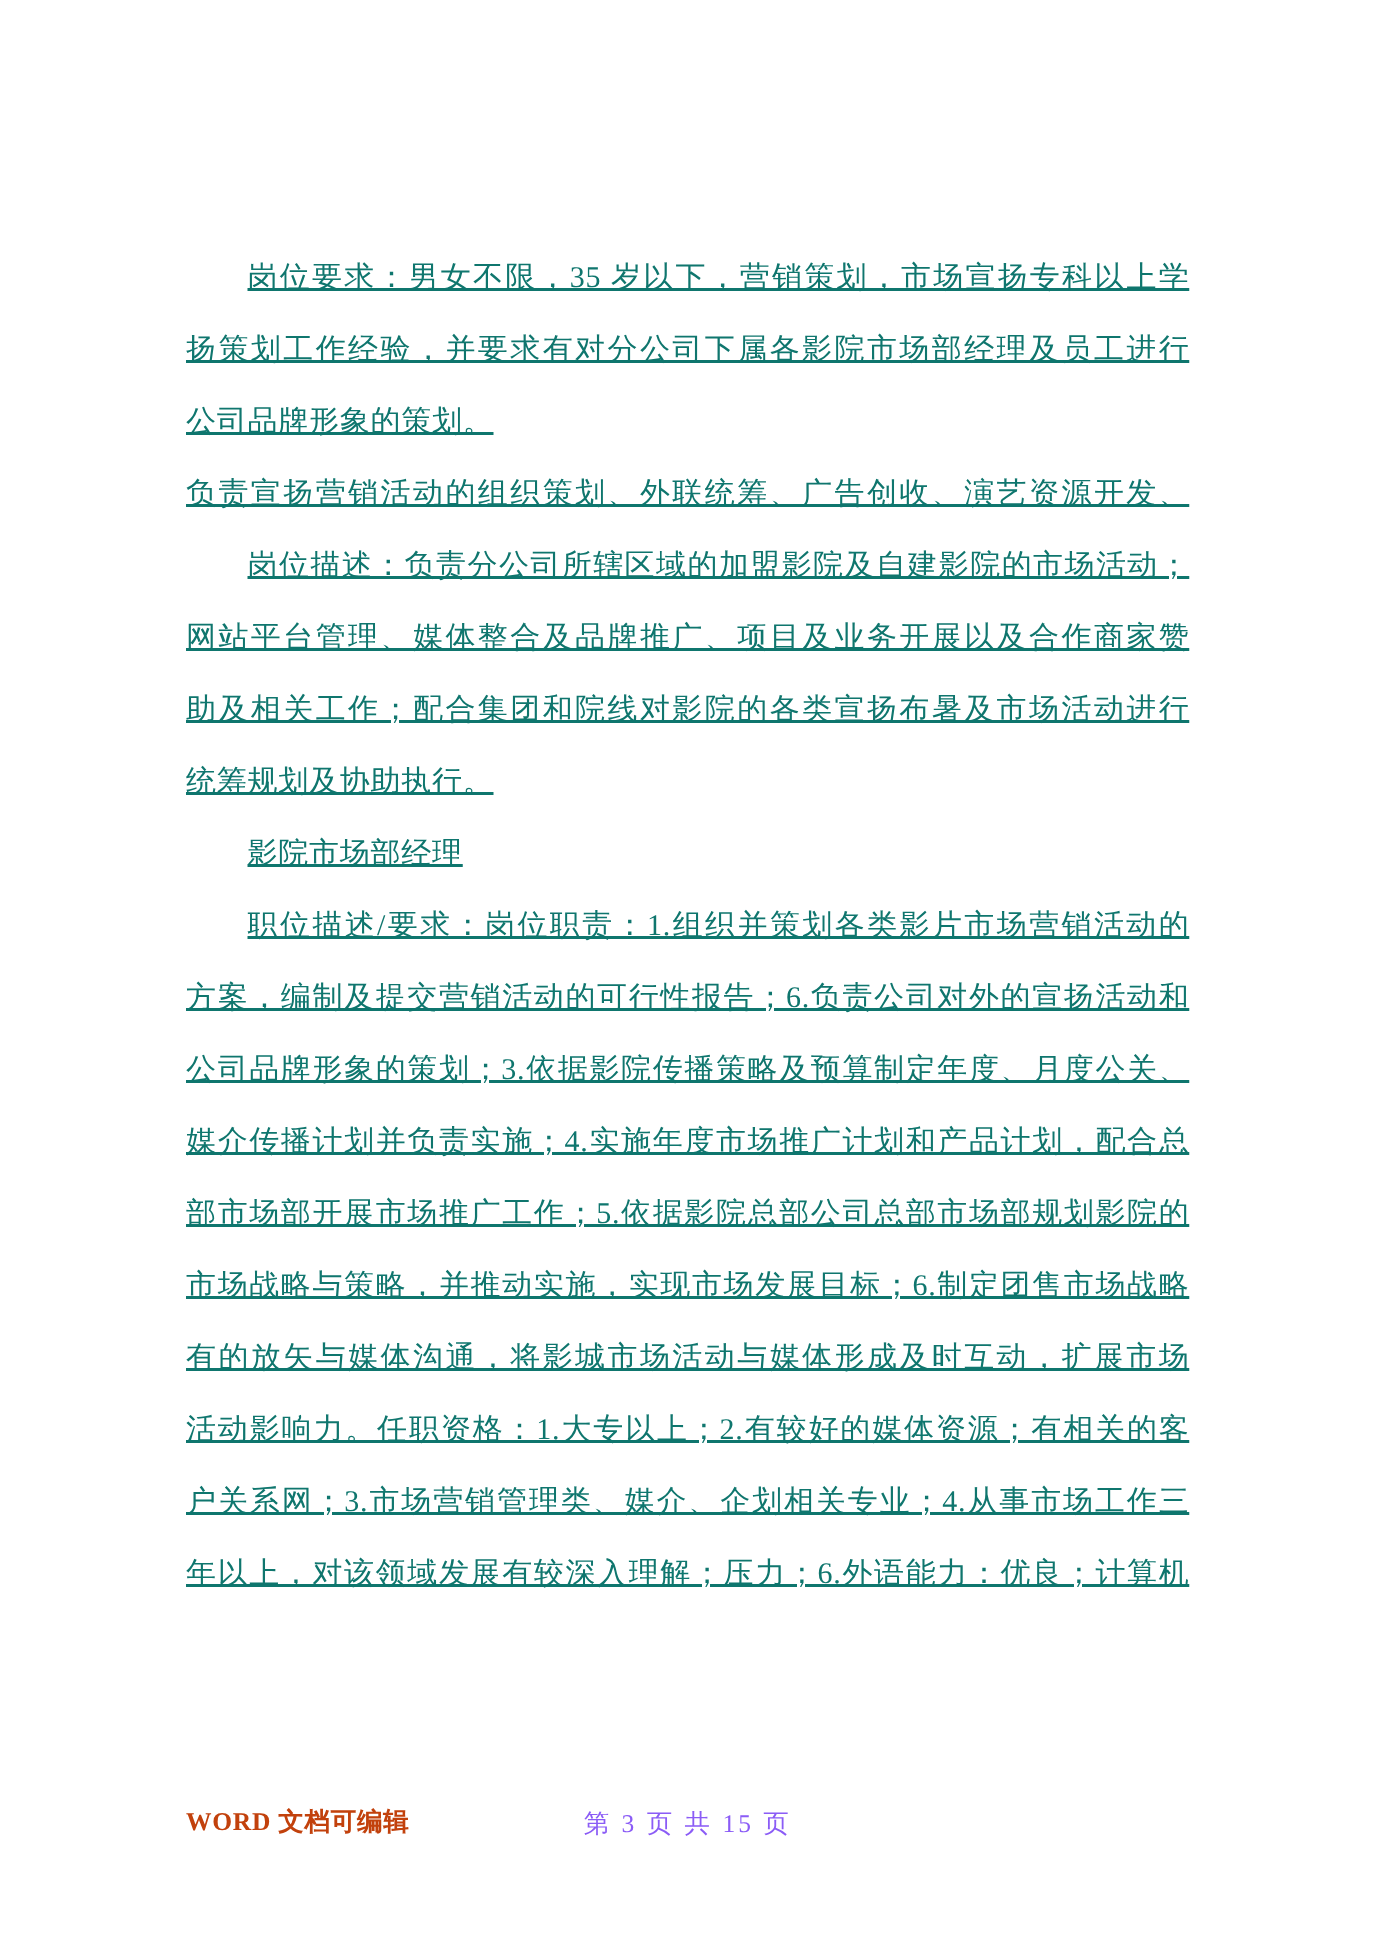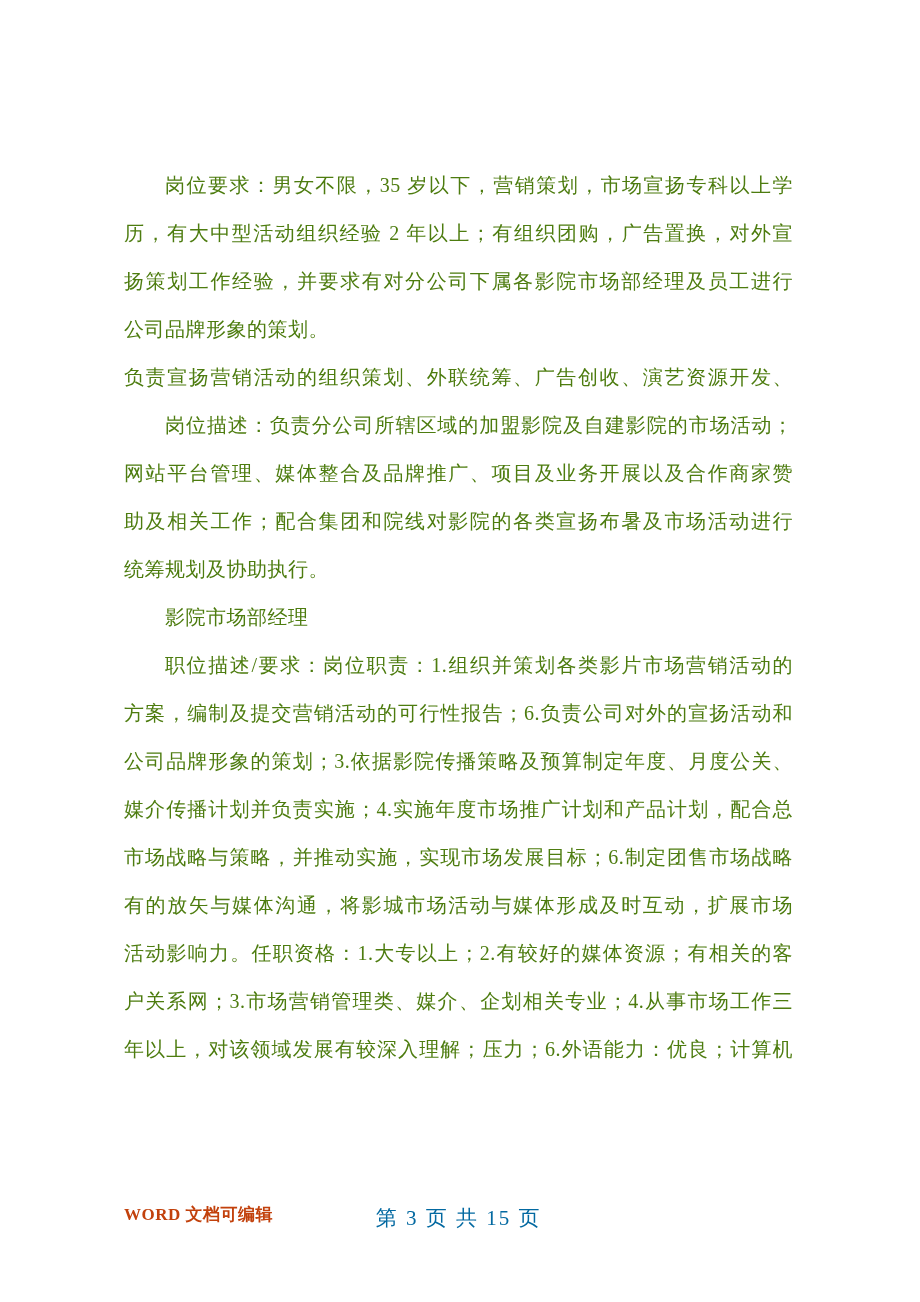--- a/index.html
+++ b/index.html
@@ -22,26 +22,27 @@
     width: 669px;
   }
   .para {
     margin: 0;
     padding: 0;
   }
   .line {
     font-size: 20px;
     line-height: 48px;
     height: 48px;
-    color: #4d7c0f;
+    color: #0f766e;
     text-align: justify;
     text-align-last: left;
     white-space: normal;
     overflow: hidden;
     letter-spacing: 0.5px;
+    text-decoration: underline;
   }
   .line.fill {
     text-align-last: justify;
   }
   .line.indent {
     padding-left: 41px;
   }
   .page-footer {
     position: absolute;
     left: 124px;
@@ -56,53 +57,53 @@
     font-size: 17px;
     font-weight: 700;
     color: #c2410c;
     letter-spacing: 0.5px;
   }
   .footer-center {
     position: absolute;
     left: 50%;
     top: 1px;
     transform: translateX(-50%);
-    font-size: 21px;
+    font-size: 17px;
     font-weight: 400;
-    color: #0369a1;
+    color: #8b5cf6;
     letter-spacing: 2px;
     white-space: nowrap;
   }
 </style>
 </head>
 <body>
 
 <div class="page">
   <div class="doc-body" id="doc-body">
       <div class="para">
         <div class="line indent fill">岗位要求：男女不限，35 岁以下，营销策划，市场宣扬专科以上学</div>
-        <div class="line fill">历，有大中型活动组织经验 2 年以上；有组织团购，广告置换，对外宣</div>
         <div class="line fill">扬策划工作经验，并要求有对分公司下属各影院市场部经理及员工进行</div>
         <div class="line">公司品牌形象的策划。</div>
       </div>
       <div class="para">
         <div class="line fill">负责宣扬营销活动的组织策划、外联统筹、广告创收、演艺资源开发、</div>
         <div class="line indent fill">岗位描述：负责分公司所辖区域的加盟影院及自建影院的市场活动；</div>
         <div class="line fill">网站平台管理、媒体整合及品牌推广、项目及业务开展以及合作商家赞</div>
         <div class="line fill">助及相关工作；配合集团和院线对影院的各类宣扬布暑及市场活动进行</div>
         <div class="line">统筹规划及协助执行。</div>
       </div>
       <div class="para">
         <div class="line indent">影院市场部经理</div>
       </div>
       <div class="para">
         <div class="line indent fill">职位描述/要求：岗位职责：1.组织并策划各类影片市场营销活动的</div>
         <div class="line fill">方案，编制及提交营销活动的可行性报告；6.负责公司对外的宣扬活动和</div>
         <div class="line fill">公司品牌形象的策划；3.依据影院传播策略及预算制定年度、月度公关、</div>
         <div class="line fill">媒介传播计划并负责实施；4.实施年度市场推广计划和产品计划，配合总</div>
+        <div class="line fill">部市场部开展市场推广工作；5.依据影院总部公司总部市场部规划影院的</div>
         <div class="line fill">市场战略与策略，并推动实施，实现市场发展目标；6.制定团售市场战略</div>
         <div class="line fill">有的放矢与媒体沟通，将影城市场活动与媒体形成及时互动，扩展市场</div>
         <div class="line fill">活动影响力。任职资格：1.大专以上；2.有较好的媒体资源；有相关的客</div>
         <div class="line fill">户关系网；3.市场营销管理类、媒介、企划相关专业；4.从事市场工作三</div>
         <div class="line fill">年以上，对该领域发展有较深入理解；压力；6.外语能力：优良；计算机</div>
       </div>
     </div>
   <div class="page-footer">
     <span class="footer-left">WORD 文档可编辑</span>
     <span class="footer-center">第 3 页 共 15 页</span>

